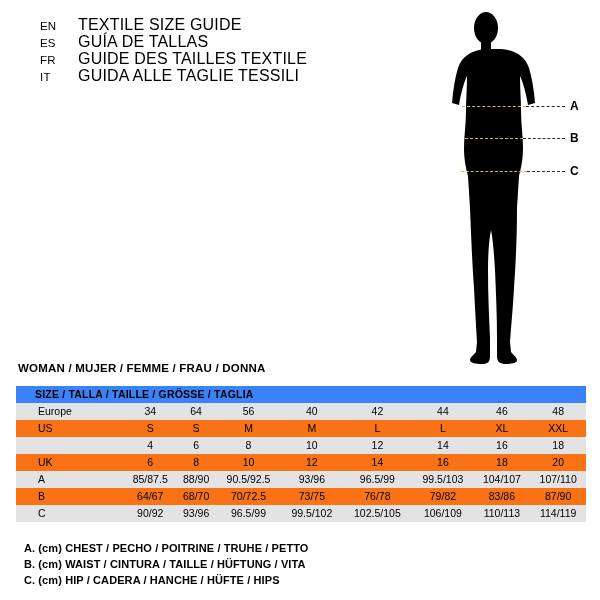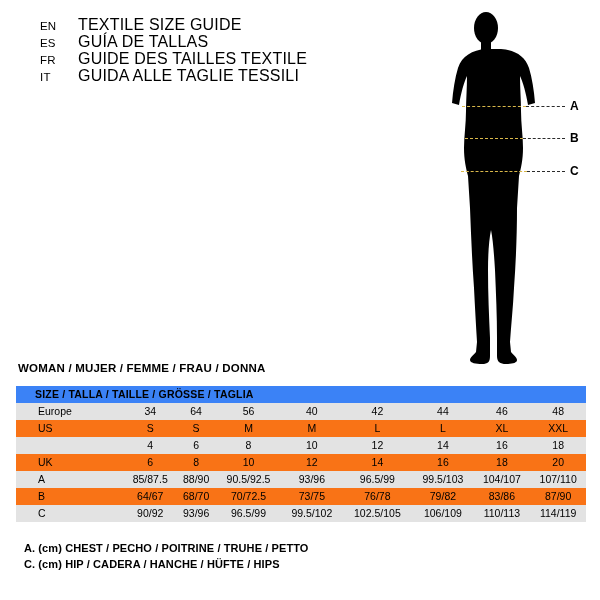--- a/index.html
+++ b/index.html
@@ -300,16 +300,17 @@
         <td>102.5/105</td>
         <td>106/109</td>
         <td>110/113</td>
         <td>114/119</td>
       </tr>
     </tbody>
   </table>
 
   <div class="footnotes">
     <div class="footnote">A. (cm) CHEST / PECHO / POITRINE / TRUHE / PETTO</div>
+    <div class="footnote">B. (cm) WAIST / CINTURA / TAILLE / HÜFTUNG / VITA</div>
     <div class="footnote">C. (cm) HIP / CADERA / HANCHE / HÜFTE / HIPS</div>
   </div>
 
 </div>
 
 </body></html>

